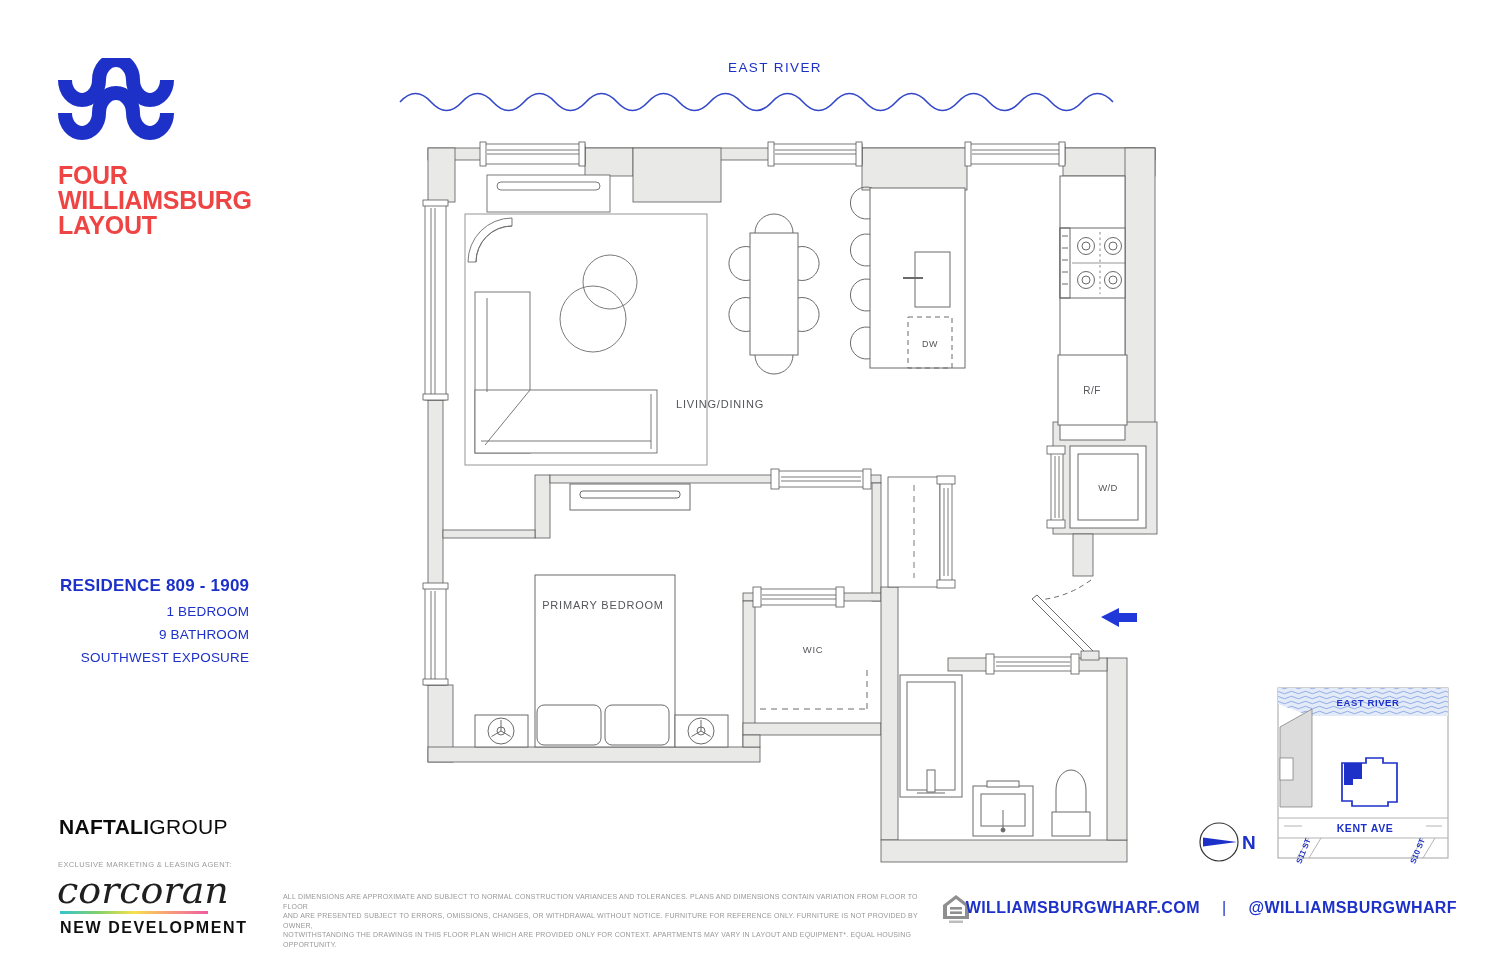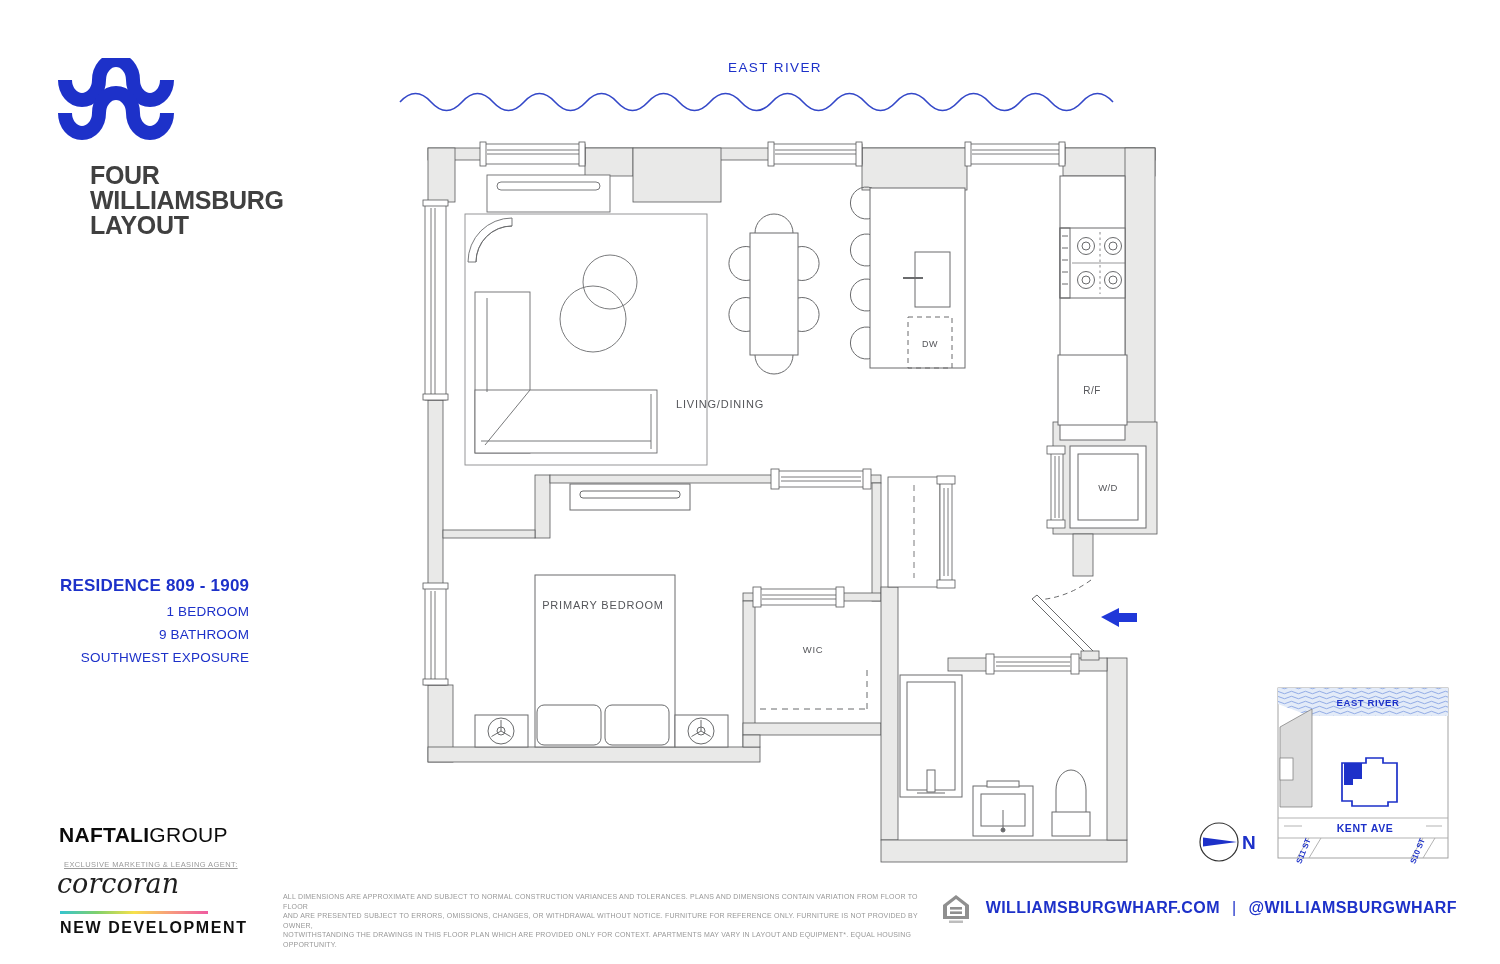--- a/index.html
+++ b/index.html
@@ -2,37 +2,37 @@
 <html><head>
 <meta charset="utf-8">
 <style>
   html,body{margin:0;padding:0;}
   body{
     width:1500px;height:964px;position:relative;background:#ffffff;
     font-family:"Liberation Sans", sans-serif;overflow:hidden;
   }
   .abs{position:absolute;}
   
-  #brand-text{left:58px;top:163px;font-weight:800;font-size:25px;line-height:25px;color:#404040;letter-spacing:-0.3px;margin-left:32px;}
+  #brand-text{left:58px;top:163px;font-weight:800;font-size:25px;line-height:25px;color:#ef4444;letter-spacing:-0.3px;}
   
   #residence{left:60px;top:576px;color:#1d31c9;text-align:right;}
   #residence .title{font-size:17px;font-weight:800;letter-spacing:0.2px;}
   #residence .feat{font-size:13.5px;font-weight:500;margin-top:8px;letter-spacing:0.2px;}
   
-  #developer{left:59px;top:815px;font-size:21px;color:#0b0b0b;letter-spacing:0.3px;margin-top:8px;}
+  #developer{left:59px;top:815px;font-size:21px;color:#0b0b0b;letter-spacing:0.3px;}
   #developer .b{font-weight:800;}
   #developer .l{font-weight:300;}
-  #agent-label{left:64px;top:860px;font-size:7.5px;color:#9b9b9b;letter-spacing:0.4px;text-decoration:underline;}
-  #agent-logo{left:57px;top:868px;font-family:"DejaVu Serif", serif;font-style:italic;font-size:27px;color:#1f1f1f;}
+  #agent-label{left:58px;top:860px;font-size:7.5px;color:#9b9b9b;letter-spacing:0.4px;}
+  #agent-logo{left:57px;top:868px;font-family:"DejaVu Serif", serif;font-style:italic;font-size:38px;color:#1f1f1f;}
   #agent-rainbow{left:60px;top:911px;width:148px;height:3px;background:linear-gradient(90deg,#35c4cf 0%,#7fd06c 25%,#f7e14b 50%,#f79a7e 75%,#ef5ba1 100%);}
   #agent-sub{left:60px;top:919px;font-size:16px;font-weight:800;letter-spacing:1.6px;color:#101010;}
   
   #disclaimer{left:283px;top:892px;width:652px;font-size:7px;line-height:9.6px;color:#989898;letter-spacing:0.2px;}
   
-  #footer-links{right:43px;top:899px;font-size:16px;font-weight:800;color:#1d31c9;letter-spacing:0.4px;display:flex;gap:12px;}
+  #footer-links{right:43px;top:899px;font-size:16px;font-weight:800;color:#1d31c9;letter-spacing:0.4px;display:flex;gap:22px;}
   #eho{left:941px;top:893px;}
 </style>
 </head>
 <body>
 
 <svg class="abs" style="left:55px;top:58px" width="160" height="95" viewBox="0 0 160 95">
   <g stroke="#1d31c9" stroke-width="14" fill="none">
     <path d="M 10,22 a 17,20 0 0 0 34,0 a 17,20 0 0 1 34,0 a 17,20 0 0 0 34,0"></path>
     <path d="M 10,55 a 17,20 0 0 0 34,0 a 17,20 0 0 1 34,0 a 17,20 0 0 0 34,0"></path>
   </g>

